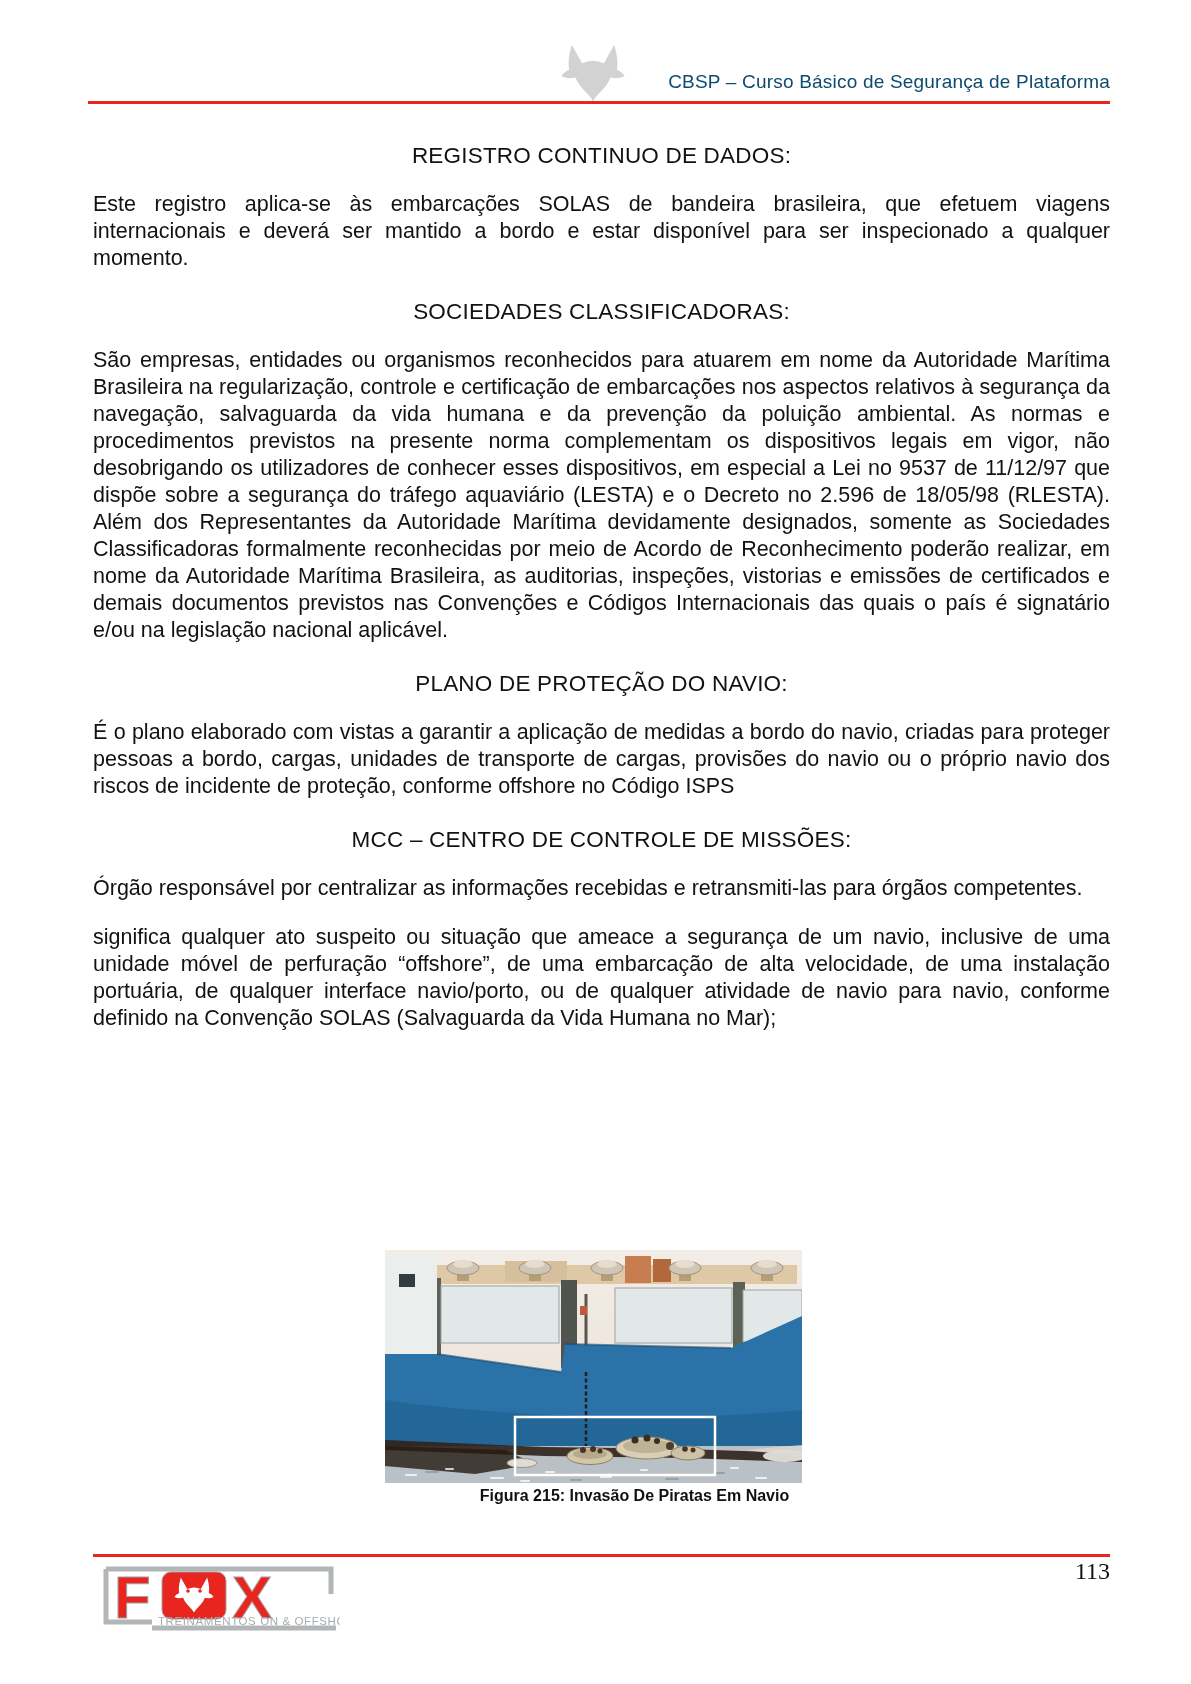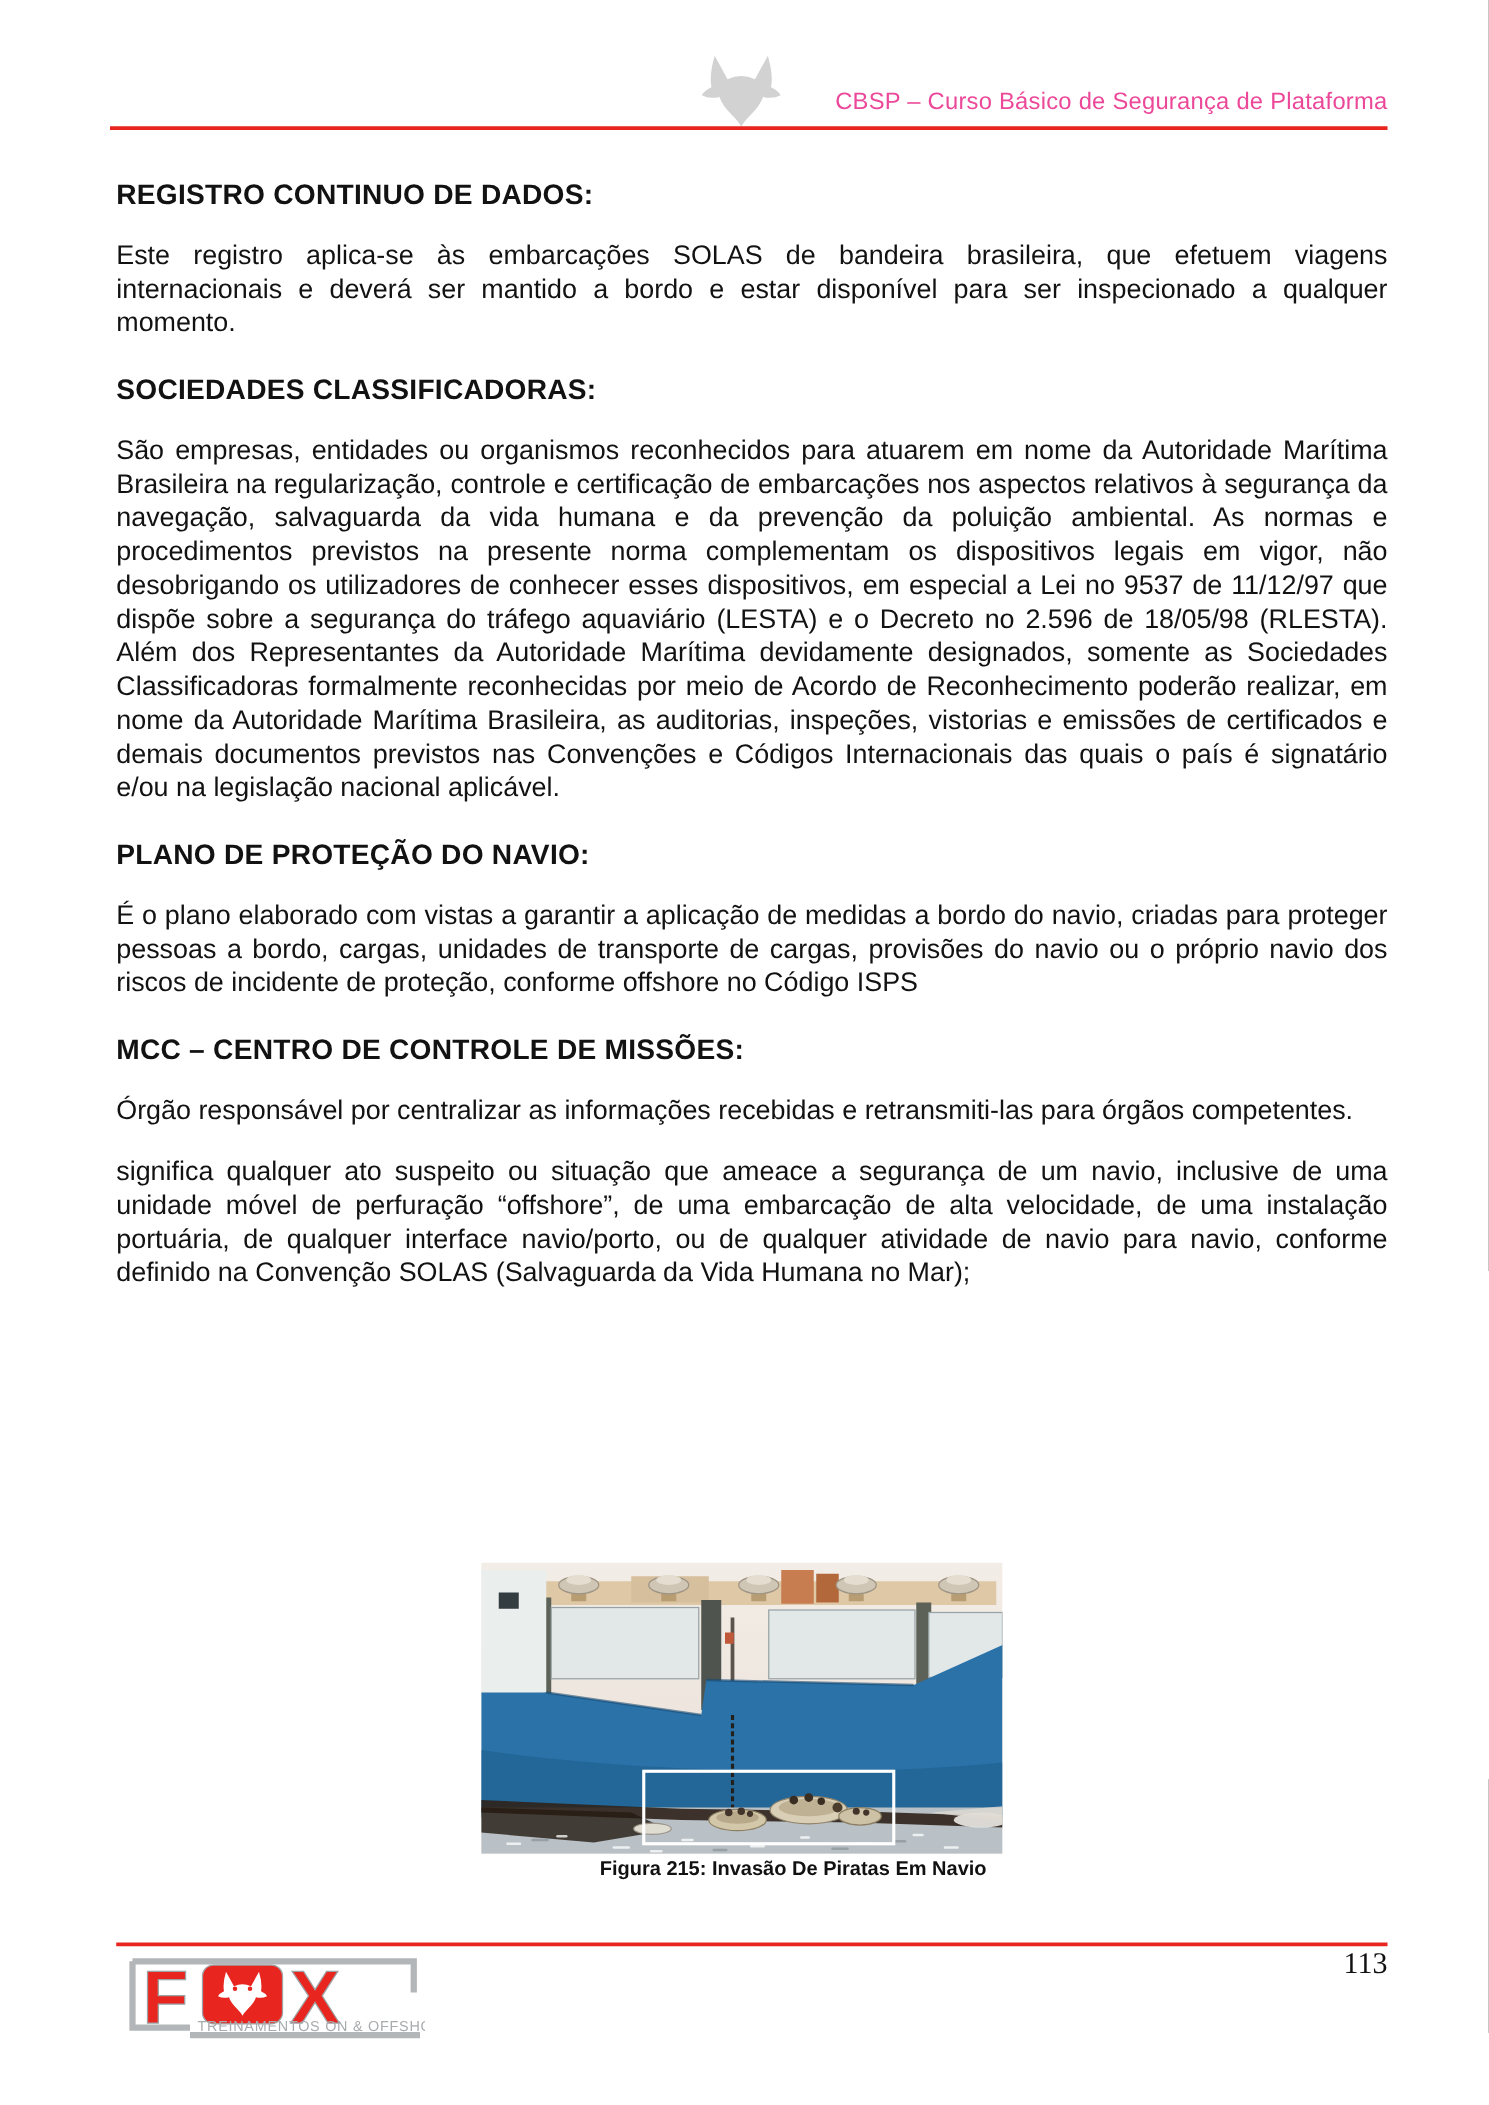--- a/index.html
+++ b/index.html
@@ -5,34 +5,34 @@
   html,body { margin:0; padding:0; background:#777; }
   .page {
     position:relative; width:1191px; height:1684px; margin:0 auto;
     background:#ffffff; overflow:hidden;
     font-family:"Liberation Sans", sans-serif; color:#121212;
   }
 
   
   .header-title {
     position:absolute; top:71px; right:81px;
-    font-size:19px; color:#ec4899; letter-spacing:.2px;
+    font-size:19px; color:#0c4a6e; letter-spacing:.2px;
   }
   .fox-watermark { position:absolute; top:44px; left:557px; width:72px; height:58px; color:#d2d2d2; }
   .fox-watermark svg { width:100%; height:100%; display:block; }
   .header-rule { position:absolute; top:101px; left:88px; width:1022px; height:3px; }
 
   
   .content {
     position:absolute; top:116px; left:93px; width:1017px;
     font-size:21.5px; line-height:27px; text-align:justify;
   }
   .content .heading {
-    font-size:22.5px; line-height:27px; font-weight:bold;
-    margin:26px 0 0 0; text-align:left; letter-spacing:.2px;
+    font-size:22.5px; line-height:27px; font-weight:normal;
+    margin:26px 0 0 0; text-align:center; letter-spacing:.2px;
   }
   .content p { margin:22px 0 0 0; }
 
   
   .figure { position:absolute; top:1250px; left:385px; width:499px; text-align:center; }
   .figure svg.ship { display:block; width:417px; height:233px; }
   .figure-caption { margin-top:4px; font-size:16px; font-weight:bold; color:#111; }
 
   
   .footer-rule { position:absolute; top:1554px; left:93px; width:1017px; height:3px; }

